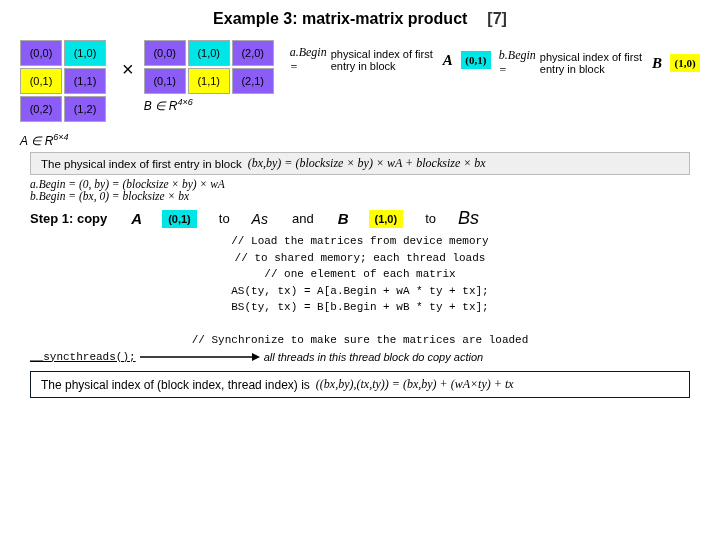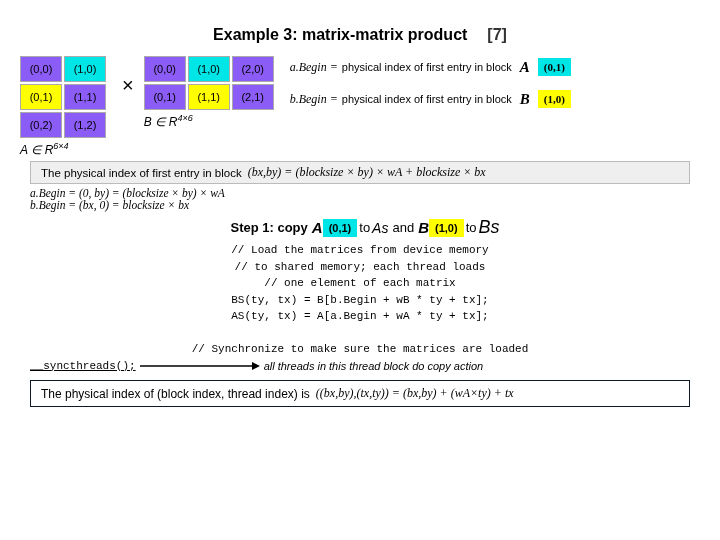--- a/index.html
+++ b/index.html
@@ -9,21 +9,21 @@
       background: #fff;
       font-family: Arial, sans-serif;
       font-size: 13px;
       overflow: hidden;
       position: relative;
     }
 
     .page {
       width: 720px;
       height: 480px;
-      padding: 26px 20px;
+      padding: 10px 20px;
       position: relative;
     }
 
     
     .title-row {
       display: flex;
       align-items: center;
       justify-content: center;
       gap: 20px;
       margin-bottom: 12px;
@@ -83,24 +83,23 @@
       font-weight: bold;
       min-width: 30px;
     }
     .badge-cyan { background: #00e5e5; border-color: #00e5e5; }
     .badge-yellow { background: #ffff00; border-color: #ffff00; }
 
     
     .step-row {
       display: flex;
       align-items: center;
-      gap: 0;
+      gap: 20px;
       margin: 6px 0 4px 10px;
       font-size: 13px;
-      justify-content: center;
     }
 
     
     .code-block {
       background: #fff;
       font-family: 'Courier New', monospace;
       font-size: 11px;
       margin: 4px 10px;
       line-height: 1.5;
       color: #000;
@@ -146,42 +145,42 @@
 
     <div style="display:flex; flex-direction:column; align-items:flex-start;">
       <div class="matrix-grid">
         <div class="matrix-cell">(0,0)</div>
         <div class="matrix-cell cell-cyan">(1,0)</div>
         <div class="matrix-cell cell-yellow">(0,1)</div>
         <div class="matrix-cell">(1,1)</div>
         <div class="matrix-cell">(0,2)</div>
         <div class="matrix-cell">(1,2)</div>
       </div>
-      <div style="font-style:italic; font-size:12px; margin-top:3px;">
+      <div style="font-style:italic; font-size:12px; margin-top:10px;">
         <i>A</i> ∈ <i>R</i><sup>6×4</sup>
       </div>
     </div>
 
     <div class="multiply-sign">×</div>
 
     <div style="display:flex; flex-direction:column; align-items:flex-start;">
       <div class="right-matrix-grid">
         <div class="matrix-cell">(0,0)</div>
         <div class="matrix-cell cell-cyan">(1,0)</div>
         <div class="matrix-cell">(2,0)</div>
         <div class="matrix-cell">(0,1)</div>
         <div class="matrix-cell cell-yellow">(1,1)</div>
         <div class="matrix-cell">(2,1)</div>
       </div>
       <div style="font-style:italic; font-size:12px; margin-top:3px;">
         <i>B</i> ∈ <i>R</i><sup>4×6</sup>
       </div>
     </div>
 
-    <div style="flex:1; margin-left:12px; display:flex; flex-direction:column; gap:8px; margin-top:2px;">
+    <div style="flex:1; margin-left:12px; display:flex; gap:8px; margin-top:2px;">
 
       <div class="eq-full-row">
         <span style="font-family:'Times New Roman',serif; font-style:italic; font-size:12px;"><i>a.Begin</i> =</span>
         <span style="font-style:normal; font-family:Arial,sans-serif; font-size:11px;">physical index of first entry in block</span>
         <span style="font-style:italic; font-size:15px; font-weight:bold; margin-left:4px;"><i>A</i></span>
         <span class="index-badge badge-cyan" style="margin-left:4px; font-style:normal;">(0,1)</span>
       </div>
 
       <div class="eq-full-row" style="margin-top:6px;">
         <span style="font-family:'Times New Roman',serif; font-style:italic; font-size:12px;"><i>b.Begin</i> =</span>
@@ -219,22 +218,22 @@
     <span style="font-style:italic; font-size:15px; font-weight:bold;"><i>B</i></span>
     <span class="index-badge badge-yellow" style="font-style:normal;">(1,0)</span>
     <span style="margin: 0 2px;">to</span>
     <span style="font-style:italic; font-size:18px;"><i>Bs</i></span>
   </div>
 
   <div class="code-block">
     <div>// Load the matrices from device memory</div>
     <div>// to shared memory; each thread loads</div>
     <div>// one element of each matrix</div>
+    <div>AS(ty, tx) = A[a.Begin + wA * ty + tx];</div>
     <div>BS(ty, tx) = B[b.Begin + wB * ty + tx];</div>
-    <div>AS(ty, tx) = A[a.Begin + wA * ty + tx];</div>
     <div>&nbsp;</div>
     <div>// Synchronize to make sure the matrices are loaded</div>
     <div style="display:flex; align-items:center; gap:4px;">
       <span><u>__syncthreads();</u></span>
 
       <svg width="120" height="14" style="display:inline-block;">
         <line x1="0" y1="7" x2="112" y2="7" stroke="#000" stroke-width="1.5"></line>
         <polygon points="112,3 120,7 112,11" fill="#000"></polygon>
       </svg>
       <span style="font-family:Arial,sans-serif; font-size:11px;font-style:italic;">all threads in this thread block do copy action</span>

